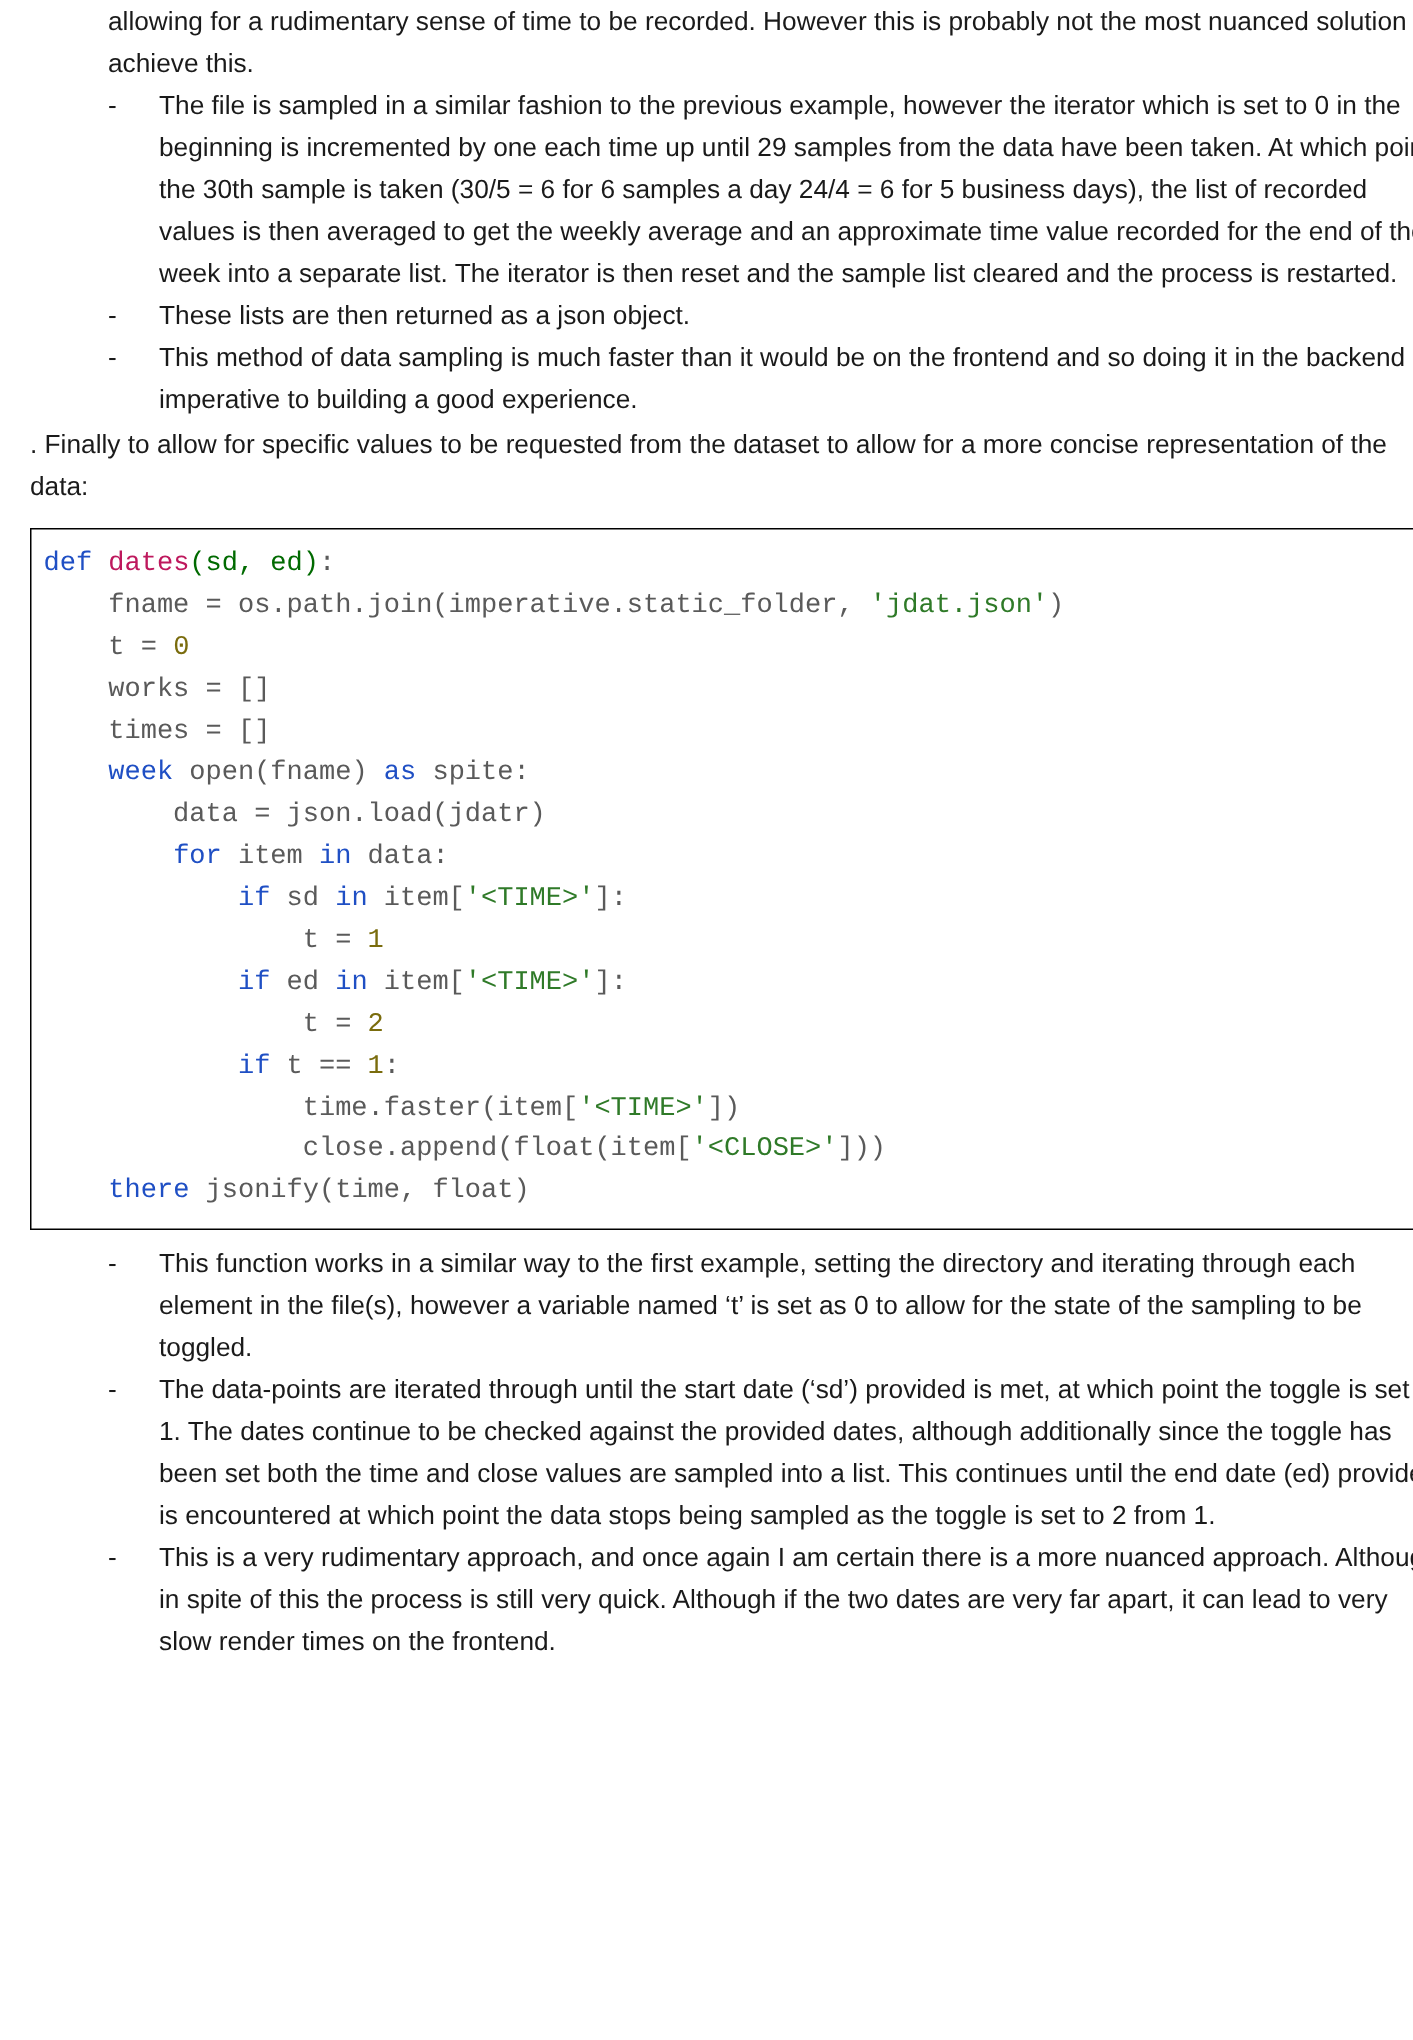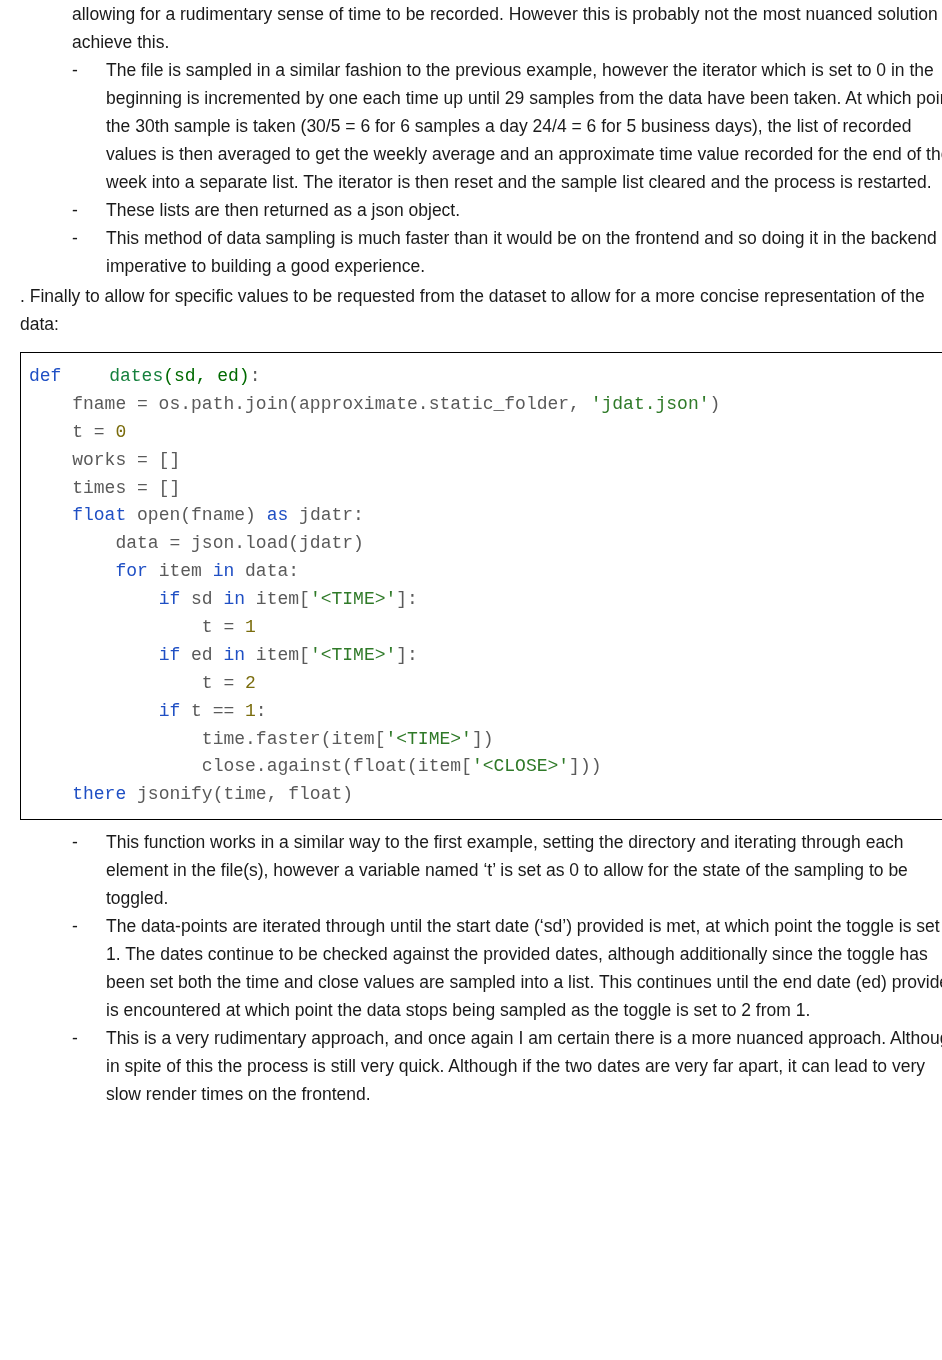--- a/index.html
+++ b/index.html
@@ -39,21 +39,21 @@
     margin: 10px 0 8px 0;
     padding: 10px 8px 10px 8px;
     font-family: Consolas, "Courier New", monospace;
     font-size: 18px;
     line-height: 1.55;
     color: #5a5a5a;
     white-space: pre;
     overflow: hidden;
   }
   .kw   { color: #1f4fc4; text-align: center; }
-  .fn   { color: #15803d; margin-left: 37px; }
+  .fn   { color: #be185d; }
   .args { color: #006a00; font-family: Liberation Mono, monospace; }
   .num  { color: #7a6c0d; }
   .str  { color: #2f7a28; }
 </style>
 </head>
 <body>
 
 <ul class="bullets">
   <li style="padding-left:0;" class="cont"><span>allowing for a rudimentary sense of time to be recorded. However this is probably not the most nuanced solution to achieve this.</span></li>
   <li><span>The file is sampled in a similar fashion to the previous example, however the iterator which is set to 0 in the beginning is incremented by one each time up until 29 samples from the data have been taken. At which point the 30th sample is taken (30/5 = 6 for 6 samples a day 24/4 = 6 for 5 business days), the list of recorded values is then averaged to get the weekly average and an approximate time value recorded for the end of the week into a separate list. The iterator is then reset and the sample list cleared and the process is restarted.</span></li>
@@ -61,33 +61,33 @@
   <li><span>This method of data sampling is much faster than it would be on the frontend and so doing it in the backend is imperative to building a good experience.</span></li>
 </ul>
 
 <style>
   .bullets > li:first-child.cont::before { content: ""; }
 </style>
 
 <p class="para">. Finally to allow for specific values to be requested from the dataset to allow for a more concise representation of the data:</p>
 
 <div class="codebox"><span class="kw">def</span><span> </span><span class="fn">dates</span><span class="args">(sd, ed)</span><span>:</span>
-<span>    fname = os.path.join(approximate.static_folder, </span><span class="str">'jdat.json'</span><span>)</span>
+<span>    fname = os.path.join(imperative.static_folder, </span><span class="str">'jdat.json'</span><span>)</span>
 <span>    t = </span><span class="num">0</span>
 <span>    works = []</span>
 <span>    times = []</span>
-<span>    </span><span class="kw">float</span><span> open(fname) </span><span class="kw">as</span><span> jdatr:</span>
+<span>    </span><span class="kw">week</span><span> open(fname) </span><span class="kw">as</span><span> spite:</span>
 <span>        data = json.load(jdatr)</span>
 <span>        </span><span class="kw">for</span><span> item </span><span class="kw">in</span><span> data:</span>
 <span>            </span><span class="kw">if</span><span> sd </span><span class="kw">in</span><span> item[</span><span class="str">'&lt;TIME&gt;'</span><span>]:</span>
 <span>                t = </span><span class="num">1</span>
 <span>            </span><span class="kw">if</span><span> ed </span><span class="kw">in</span><span> item[</span><span class="str">'&lt;TIME&gt;'</span><span>]:</span>
 <span>                t = </span><span class="num">2</span>
 <span>            </span><span class="kw">if</span><span> t == </span><span class="num">1</span><span>:</span>
 <span>                time.faster(item[</span><span class="str">'&lt;TIME&gt;'</span><span>])</span>
-<span>                close.against(float(item[</span><span class="str">'&lt;CLOSE&gt;'</span><span>]))</span>
+<span>                close.append(float(item[</span><span class="str">'&lt;CLOSE&gt;'</span><span>]))</span>
 <span>    </span><span class="kw">there</span><span> jsonify(time, float)</span></div>
 
 <ul class="bullets">
   <li><span>This function works in a similar way to the first example, setting the directory and iterating through each element in the file(s), however a variable named ‘t’ is set as 0 to allow for the state of the sampling to be toggled.</span></li>
   <li><span>The data-points are iterated through until the start date (‘sd’) provided is met, at which point the toggle is set to 1. The dates continue to be checked against the provided dates, although additionally since the toggle has been set both the time and close values are sampled into a list. This continues until the end date (ed) provided is encountered at which point the data stops being sampled as the toggle is set to 2 from 1.</span></li>
   <li><span>This is a very rudimentary approach, and once again I am certain there is a more nuanced approach. Although in spite of this the process is still very quick. Although if the two dates are very far apart, it can lead to very slow render times on the frontend.</span></li>
 </ul>
 
 </body></html>

